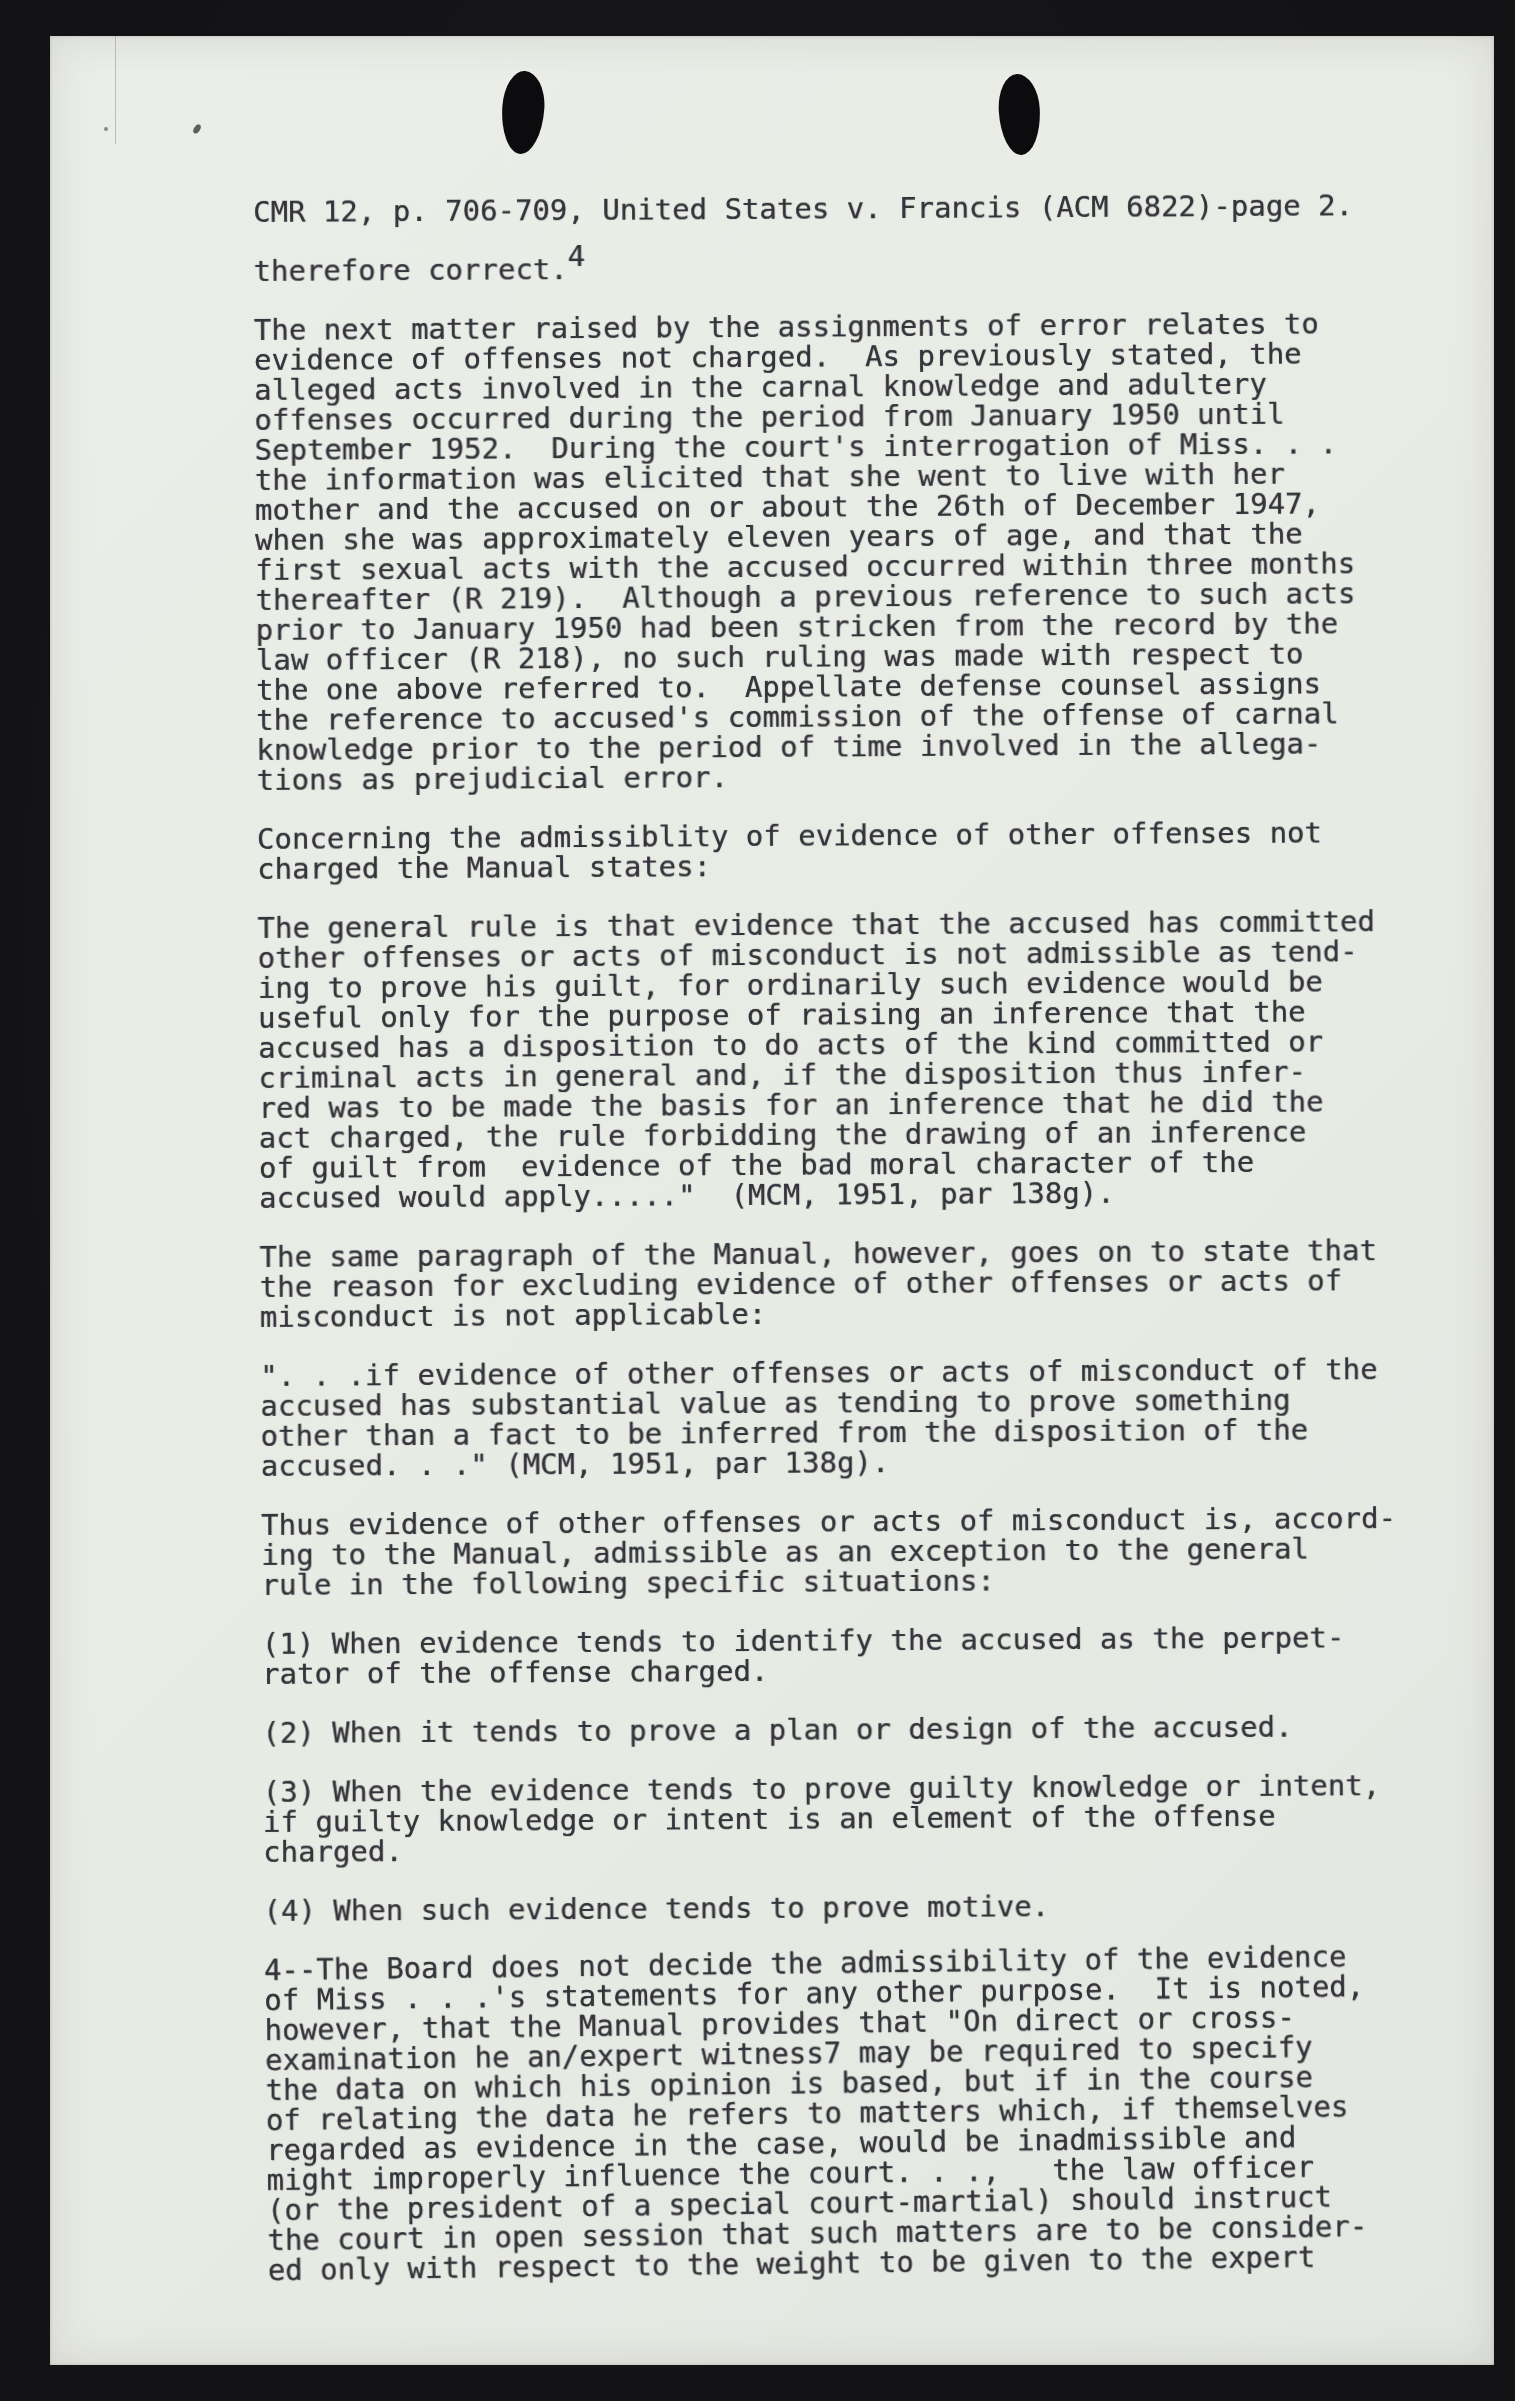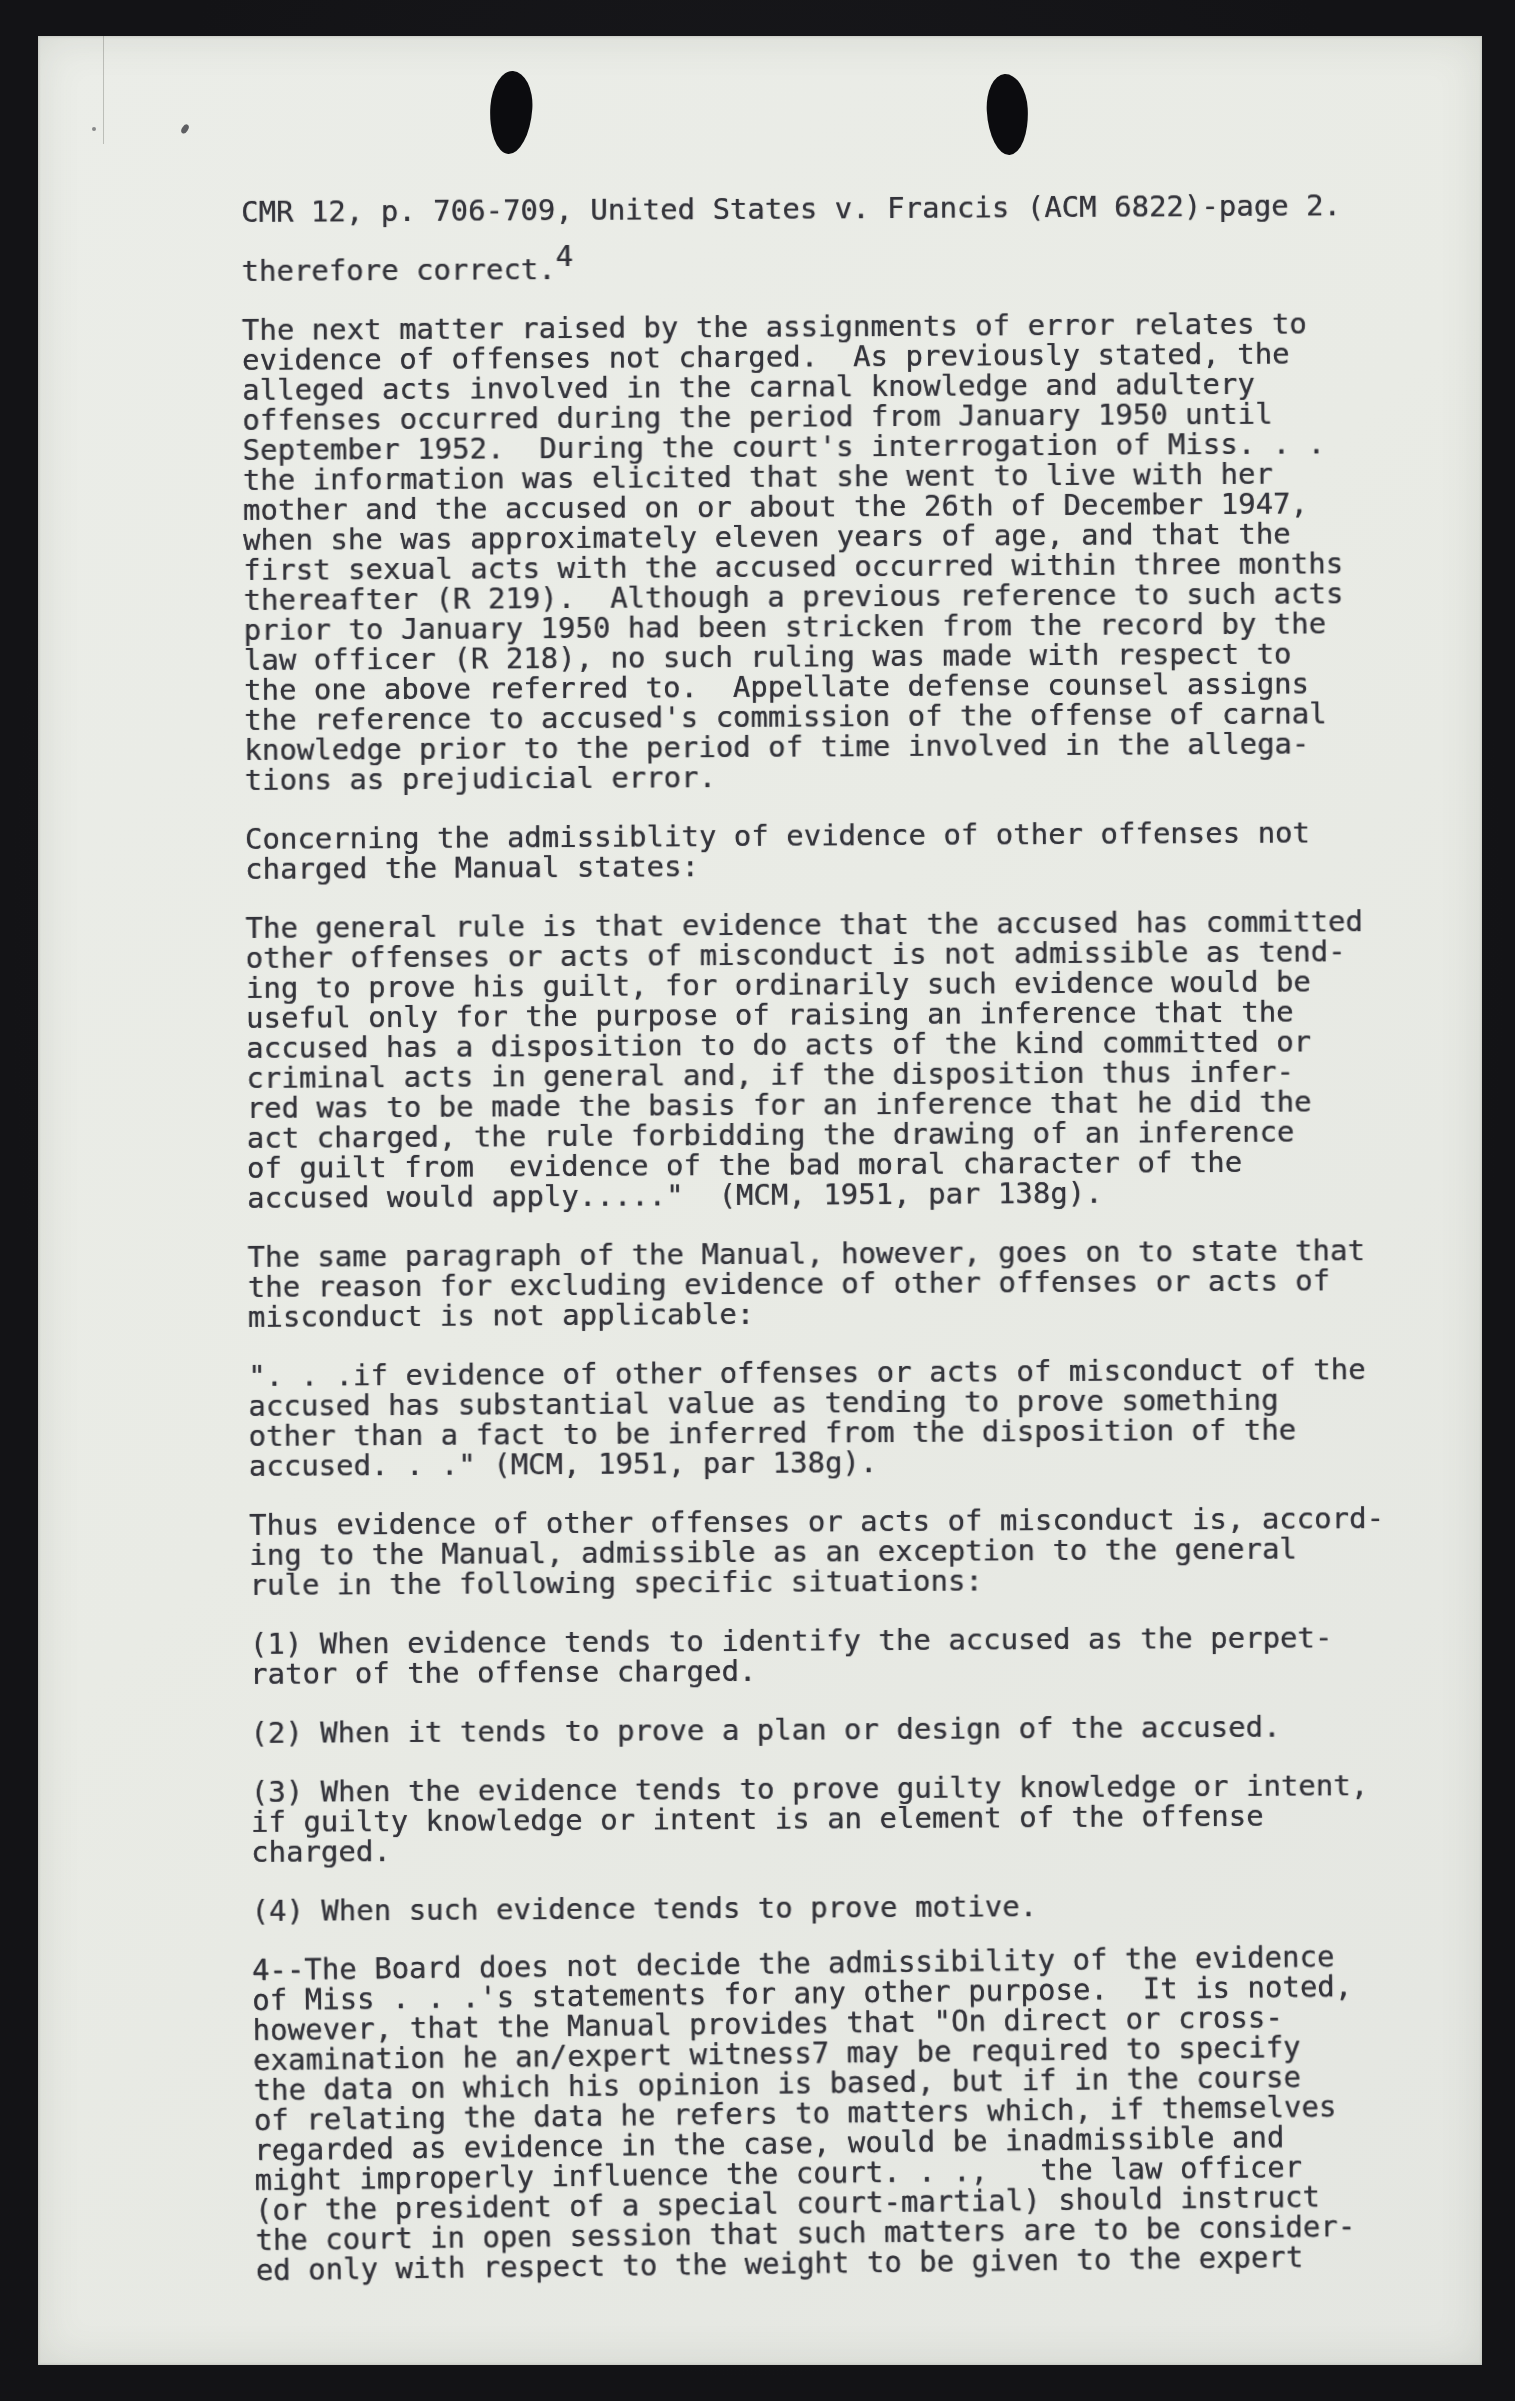--- a/index.html
+++ b/index.html
@@ -11,21 +11,21 @@
     font-family: "DejaVu Sans Mono", monospace;
   }
   .scan-bg {
     position: absolute; inset: 0;
     background:
       radial-gradient(ellipse at 50% 40%, rgba(40,40,46,0.35), rgba(0,0,0,0) 70%),
       #131316;
   }
   .paper {
     position: absolute;
-    left: 38px; top: 36px;
+    left: 50px; top: 36px;
     width: 1444px; height: 2329px;
     background: linear-gradient(135deg, #ebede8 0%, #e9ebe5 45%, #e4e6e1 100%);
     box-shadow: inset 0 0 43px rgba(80,85,72,0.14), inset 0 0 2.9px rgba(60,60,55,0.25);
   }
   .hole {
     position: absolute;
     background: #0c0c0f;
     border-radius: 48% 52% 50% 50% / 44% 44% 56% 56%;
   }
   .hole-left  { left: 452px;  top: 35px; width: 42px; height: 83px; transform: rotate(4deg); }

